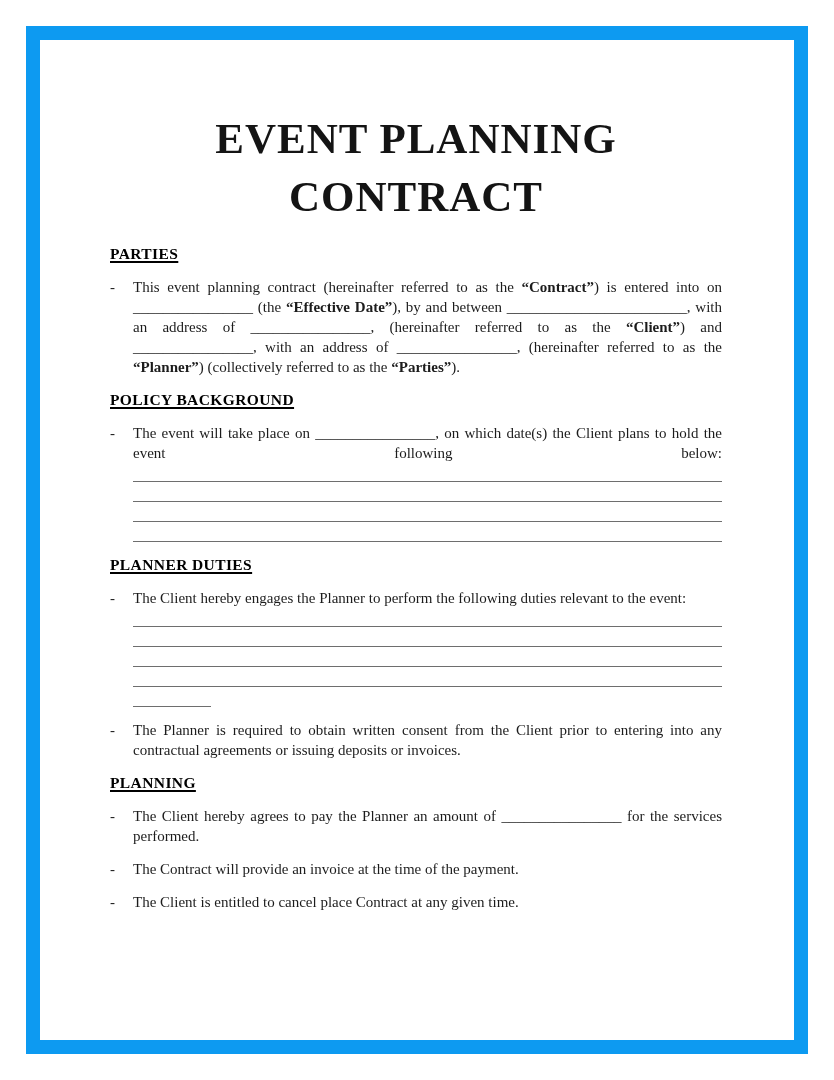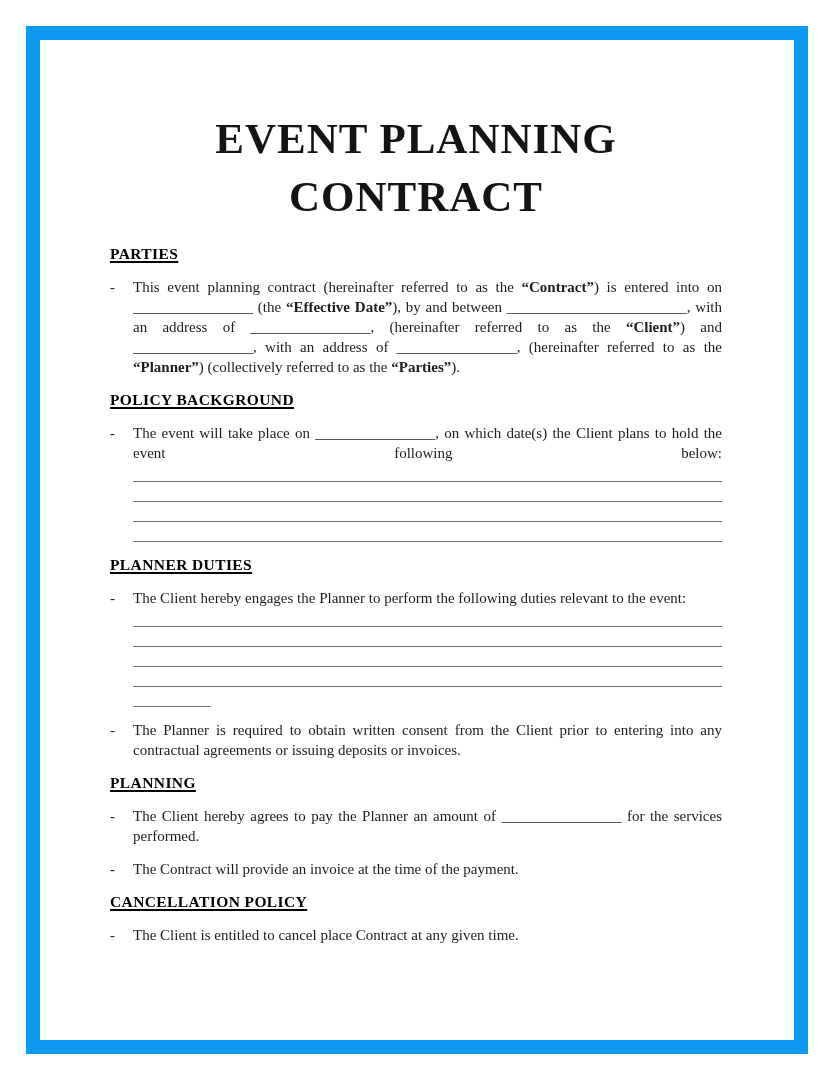--- a/index.html
+++ b/index.html
@@ -118,21 +118,20 @@
           </div>
           <div class="section-heading">PLANNING</div>
           <div class="bullet">
             <span class="dash">-</span>
             <div class="bullet-text"><span>The Client hereby agrees to pay the Planner an amount of ________________ for the services performed.</span></div>
           </div>
           <div class="bullet">
             <span class="dash">-</span>
             <div class="bullet-text"><span>The Contract will provide an invoice at the time of the payment.</span></div>
           </div>
-          <div class="section-heading">CANCELLATION POLICY</div>
           <div class="bullet">
             <span class="dash">-</span>
             <div class="bullet-text"><span>The Client is entitled to cancel place Contract at any given time.</span></div>
           </div>
         </div>
     </div>
   </div>
 </div>
 
 </body></html>

